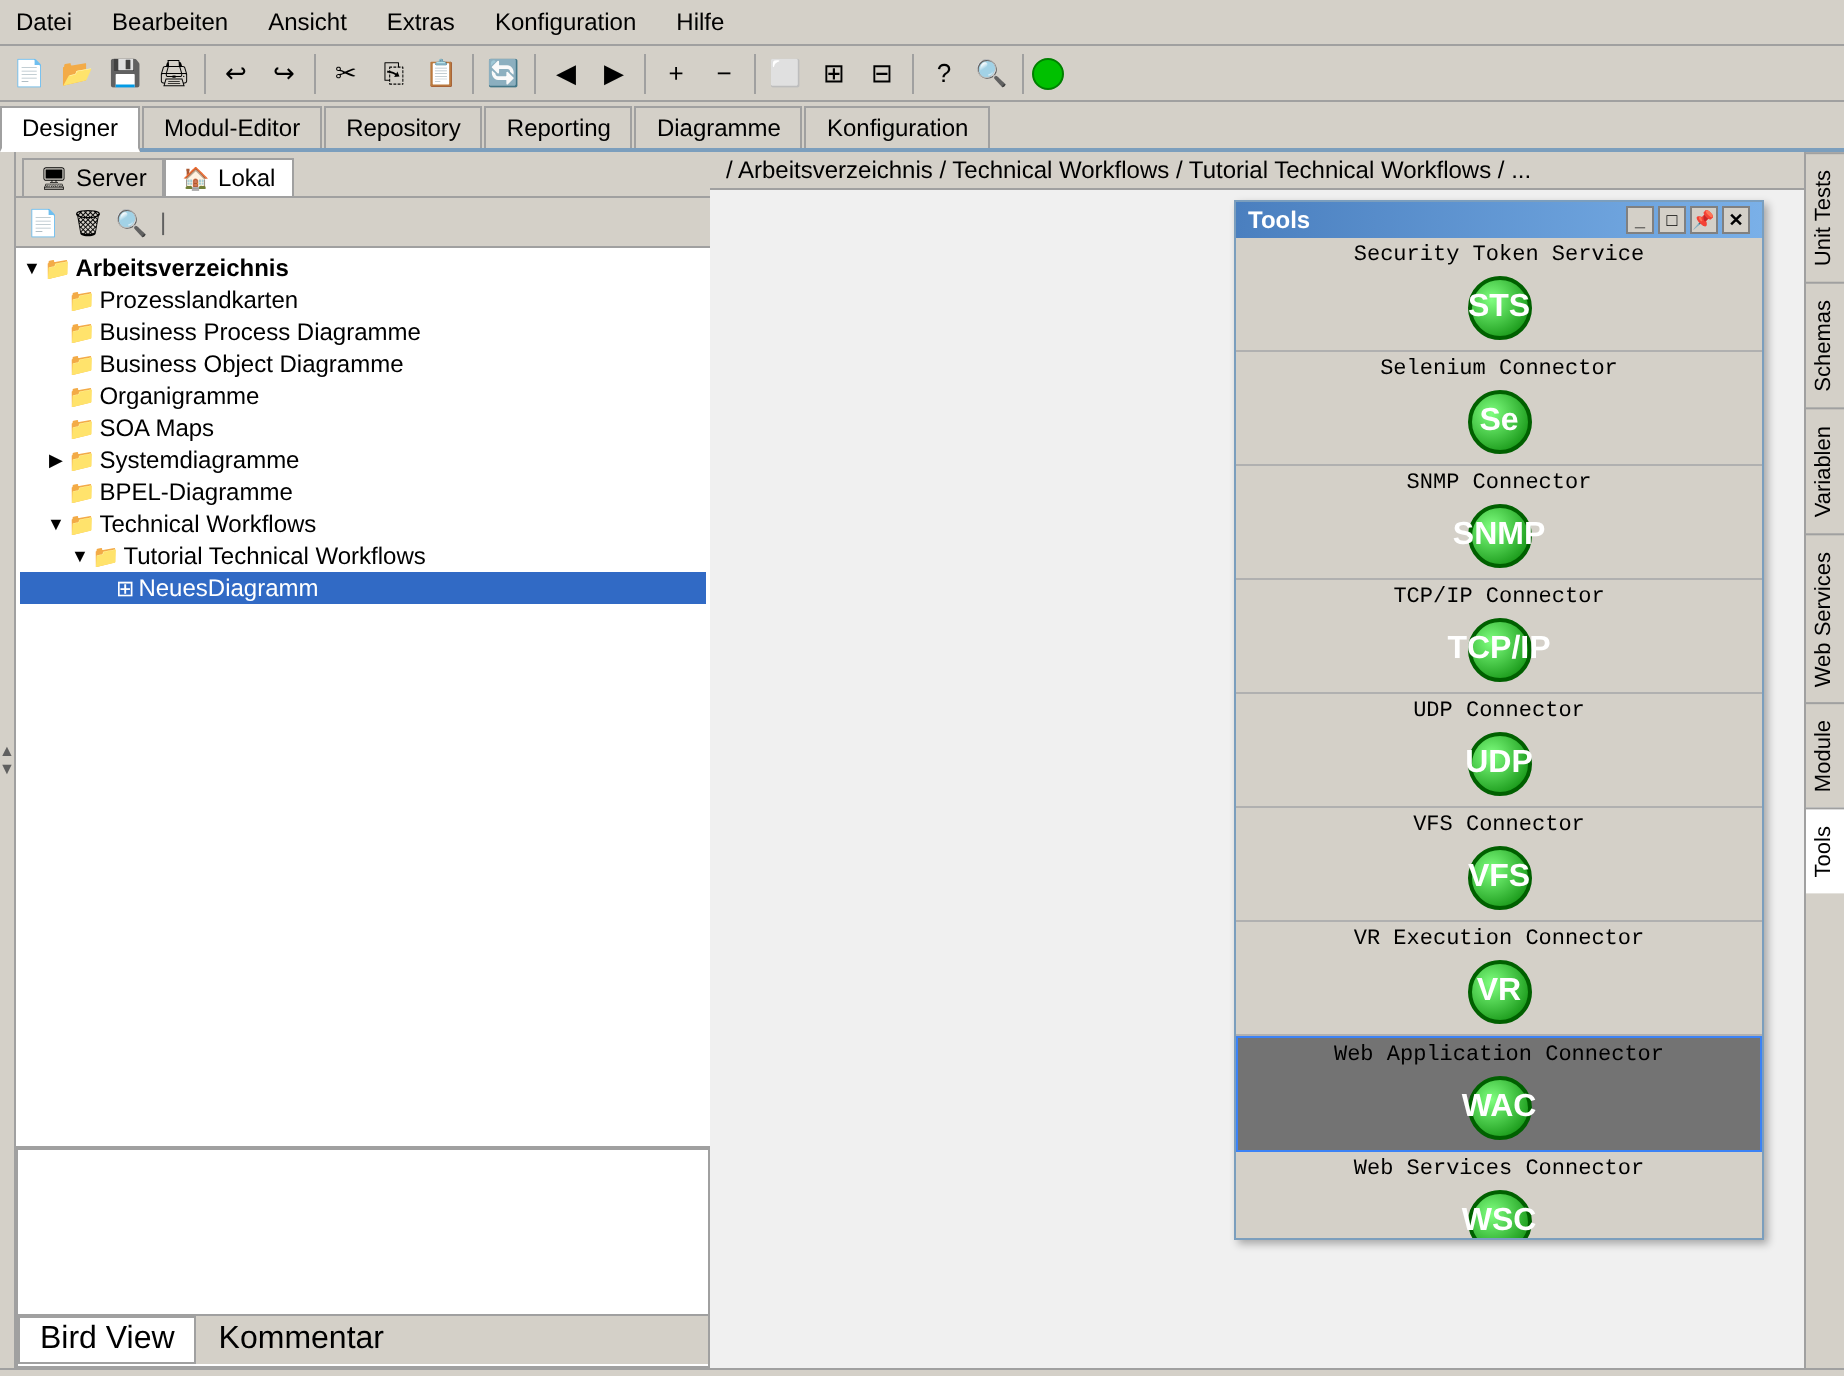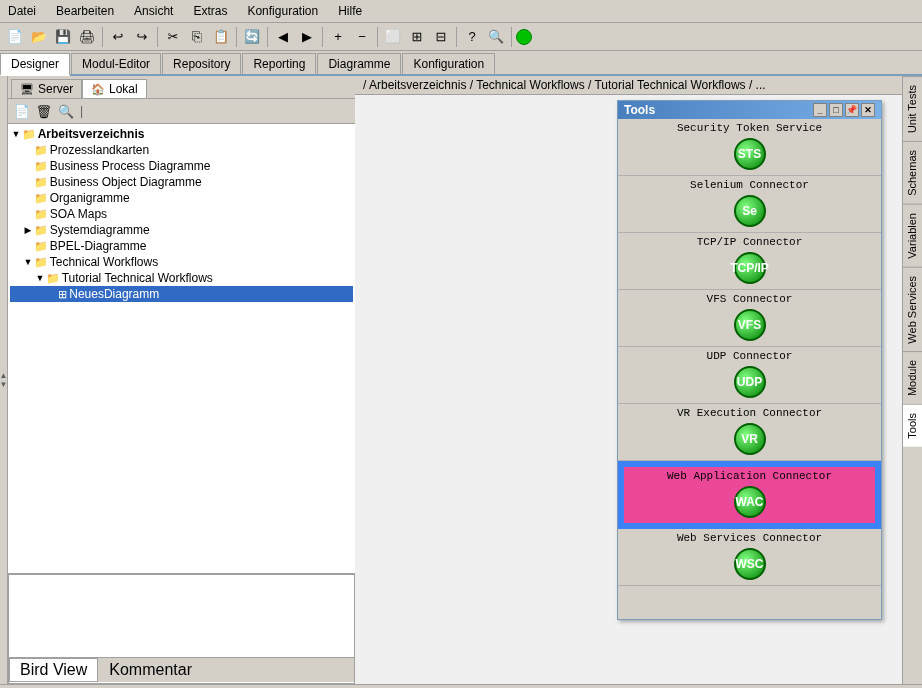--- a/index.html
+++ b/index.html
@@ -55,21 +55,21 @@
     
     .tools-panel { position: absolute; right: 20px; top: 5px; width: 265px; background: #d4d0c8; border: 1px solid #7b9ebd; box-shadow: 2px 2px 4px rgba(0,0,0,0.3); }
     .tools-header { background: linear-gradient(to right, #4a7fbf, #7ab0e8); padding: 2px 6px; display: flex; align-items: center; justify-content: space-between; color: white; font-size: 12px; font-weight: bold; }
     .tools-header-btns { display: flex; gap: 2px; }
     .tools-header-btn { width: 14px; height: 14px; background: #d4d0c8; border: 1px solid #808080; display: flex; align-items: center; justify-content: center; font-size: 9px; cursor: pointer; color: #000; }
     .tools-content { height: 500px; overflow-y: auto; background: #d4d0c8; }
     .tool-item { padding: 3px 6px; cursor: pointer; display: flex; flex-direction: column; align-items: center; background: #d4d0c8; border-bottom: 1px solid #b0b0b0; }
     .tool-item.selected { background: #c8deff; border: 1px solid #4a7fbf; }
     .tool-label { font-size: 11px; color: #000; margin-bottom: 2px; align-self: flex-start; width: 100%; text-align: center; font-family: Liberation Mono, monospace; }
     .tool-icon-area { width: 36px; height: 36px; display: flex; align-items: center; justify-content: center; }
-    .tool-icon-circle { width: 32px; height: 32px; border-radius: 50%; background: radial-gradient(circle at 35% 35%, #80ff80, #008000); border: 2px solid #006000; display: flex; align-items: center; justify-content: center; font-size: 12px; color: white; font-weight: bold; }
+    .tool-icon-circle { width: 32px; height: 32px; border-radius: 50%; background: radial-gradient(circle at 35% 35%, #80ff80, #008000); border: 2px solid #006000; display: flex; align-items: center; justify-content: center; font-size: 16px; color: white; font-weight: bold; }
     
     
     .right-sidebar { width: 20px; display: flex; flex-direction: column; background: #d4d0c8; border-left: 1px solid #a0a0a0; }
     .right-tab { writing-mode: vertical-rl; text-orientation: mixed; transform: rotate(180deg); padding: 8px 3px; font-size: 11px; cursor: pointer; border-bottom: 1px solid #a0a0a0; background: #d4d0c8; white-space: nowrap; }
     .right-tab.active { background: #ffffff; }
     
     
     .status-bar { height: 22px; background: #d4d0c8; border-top: 1px solid #a0a0a0; display: flex; align-items: center; padding: 0 8px; gap: 20px; font-size: 12px; }
     
     
@@ -280,44 +280,50 @@
               <div class="tool-icon-circle">STS</div>
             </div>
           </div>
           <div class="tool-item">
             <div class="tool-label">Selenium Connector</div>
             <div class="tool-icon-area">
               <div class="tool-icon-circle">Se</div>
             </div>
           </div>
           <div class="tool-item">
+            <div class="tool-label">SNMP Connector</div>
+            <div class="tool-icon-area">
+              <div class="tool-icon-circle">SNMP</div>
+            </div>
+          </div>
+          <div class="tool-item">
             <div class="tool-label">TCP/IP Connector</div>
             <div class="tool-icon-area">
               <div class="tool-icon-circle">TCP/IP</div>
             </div>
           </div>
           <div class="tool-item">
+            <div class="tool-label">UDP Connector</div>
+            <div class="tool-icon-area">
+              <div class="tool-icon-circle">UDP</div>
+            </div>
+          </div>
+          <div class="tool-item">
             <div class="tool-label">VFS Connector</div>
             <div class="tool-icon-area">
               <div class="tool-icon-circle">VFS</div>
             </div>
           </div>
           <div class="tool-item">
-            <div class="tool-label">UDP Connector</div>
-            <div class="tool-icon-area">
-              <div class="tool-icon-circle">UDP</div>
-            </div>
-          </div>
-          <div class="tool-item">
             <div class="tool-label">VR Execution Connector</div>
             <div class="tool-icon-area">
               <div class="tool-icon-circle">VR</div>
             </div>
           </div>
-          <div class="tool-item selected" style="background:#ec4899; border: 6px solid #3b82f6;">
+          <div class="tool-item selected" style="background:#737373; border: 1px solid #3b82f6;">
             <div class="tool-label">Web Application Connector</div>
             <div class="tool-icon-area">
               <div class="tool-icon-circle">WAC</div>
             </div>
           </div>
           <div class="tool-item">
             <div class="tool-label">Web Services Connector</div>
             <div class="tool-icon-area">
               <div class="tool-icon-circle">WSC</div>
             </div>

